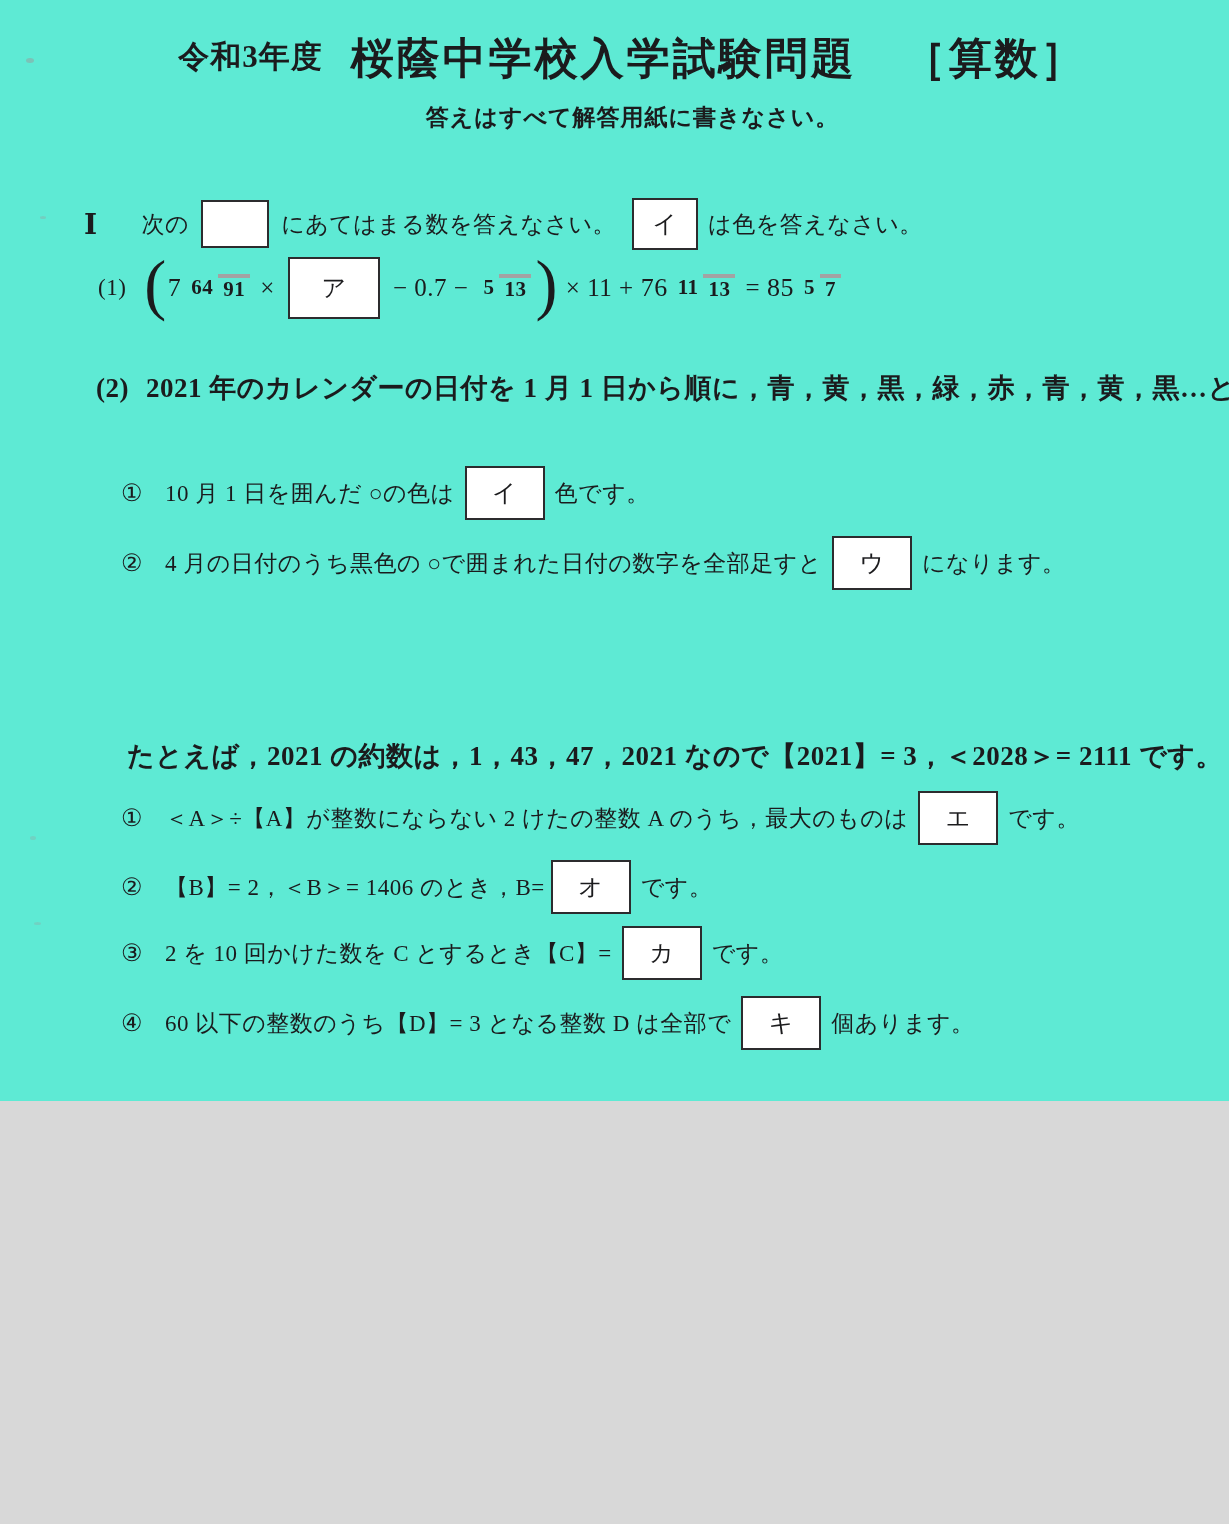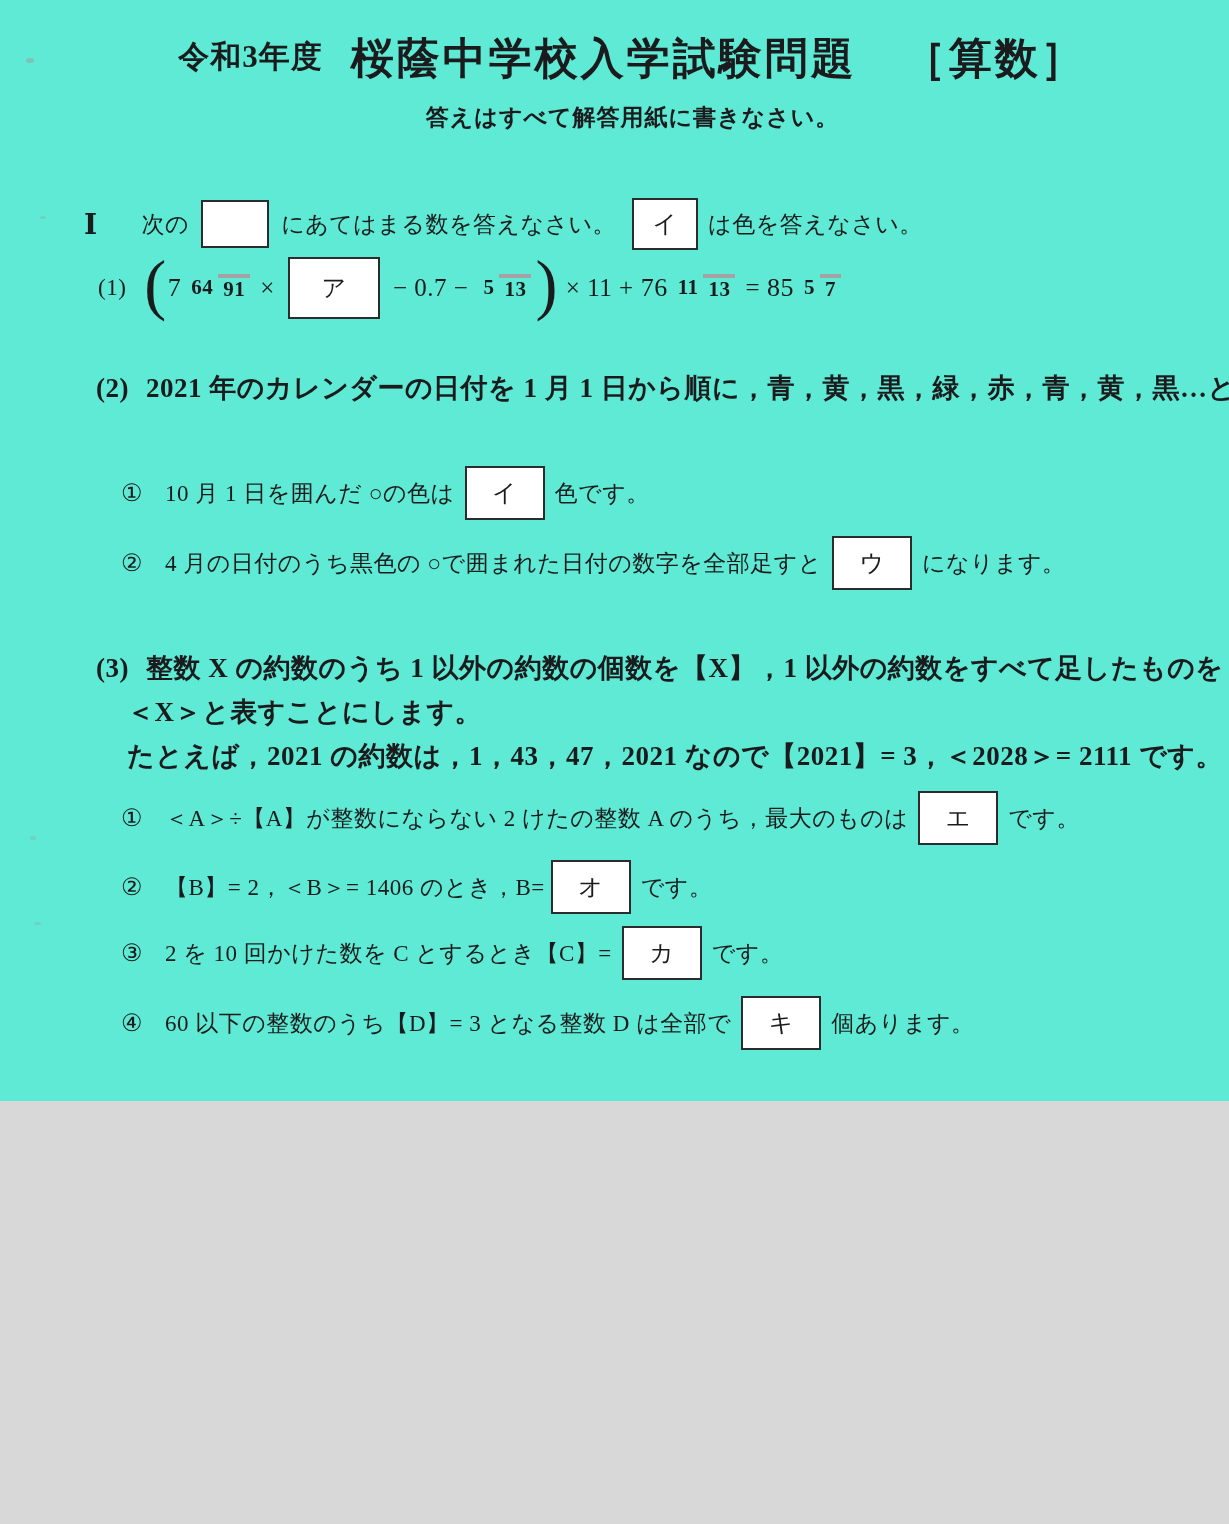--- a/index.html
+++ b/index.html
@@ -115,24 +115,20 @@
 
   <div class="row" style="top:536px;left:121px;">
     <span class="cnum">②</span>
     <span>4 月の日付のうち黒色の ○で囲まれた日付の数字を全部足すと</span>
     <span class="abox">
       <span>ウ</span>
     </span>
     <span>になります。</span>
   </div>
 
-  <div class="line" style="top:650px;left:96px;">
-    <span class="qnum" style="margin-right:17px;display:inline-block">(3)</span><span>整数 X の約数のうち 1 以外の約数の個数を【X】，1 以外の約数をすべて足したものを</span>
-  </div>
-  <div class="line" style="top:694px;left:127px;">＜X＞と表すことにします。</div>
   <div class="line" style="top:738px;left:127px;">たとえば，2021 の約数は，1，43，47，2021 なので【2021】= 3，＜2028＞= 2111 です。</div>
 
   <div class="row" style="top:791px;left:121px;">
     <span class="cnum">①</span>
     <span>＜A＞÷【A】が整数にならない 2 けたの整数 A のうち，最大のものは</span>
     <span class="abox">
       <span>エ</span>
     </span>
     <span>です。</span>
   </div>

